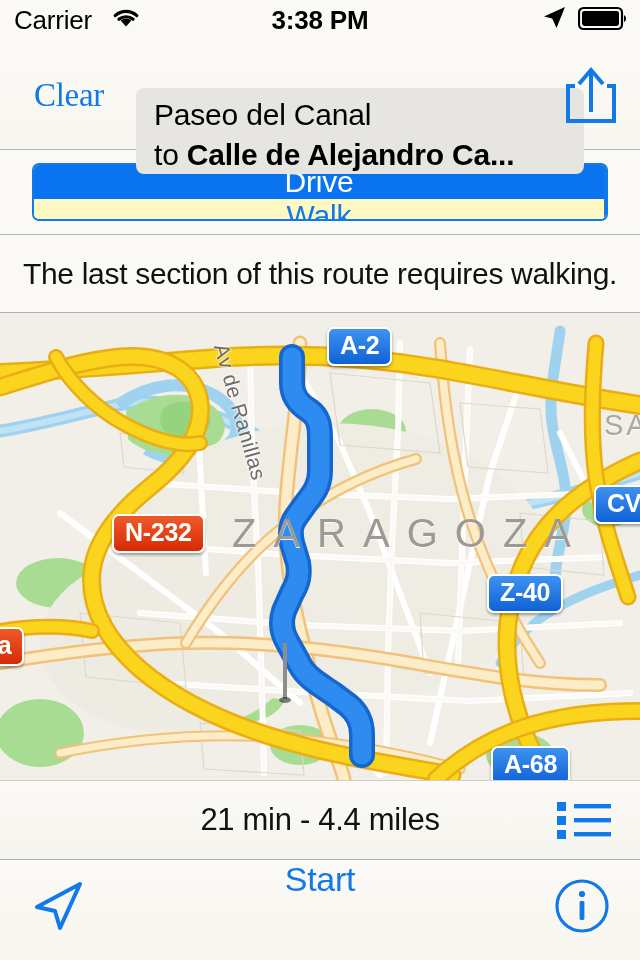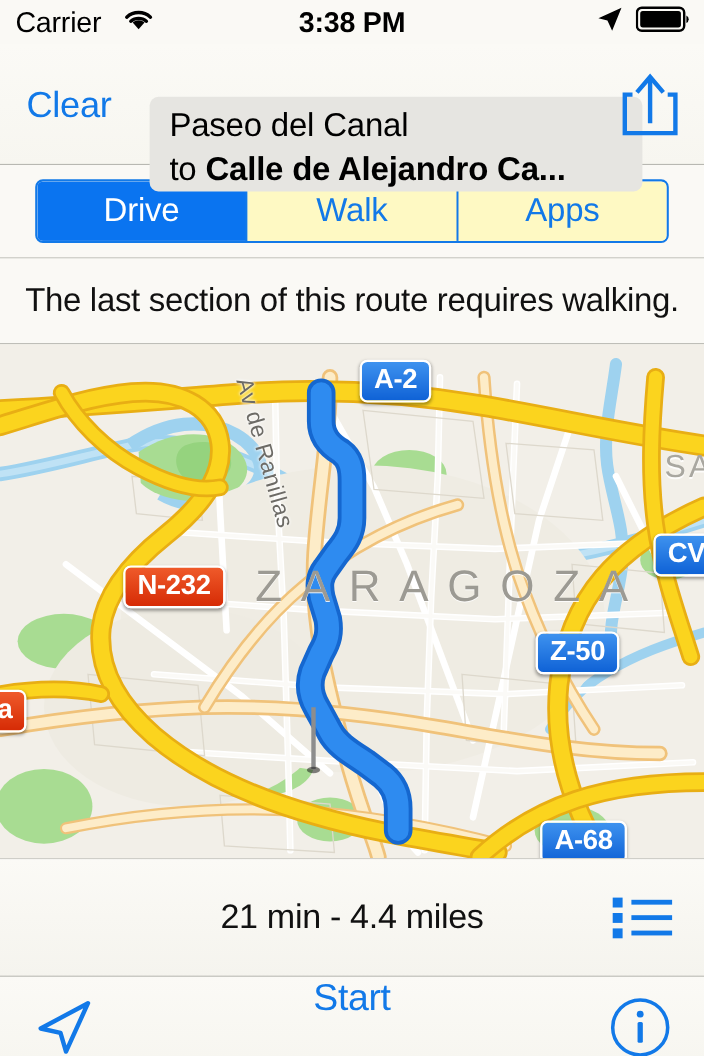--- a/index.html
+++ b/index.html
@@ -24,24 +24,24 @@
   .sb-right { position:absolute; right:12px; display:flex; align-items:center; gap:10px; }
 
   
   .navbar {
     position:relative; width:100%; height:110px;
     background:linear-gradient(180deg,#fbfaf6 0%, #f7f6f0 100%);
     display:flex; align-items:center;
     border-bottom:1px solid #b8b8b2;
   }
   .clear-btn {
-    position:absolute; left:24px; top:50%; transform:translateY(-50%);
+    position:absolute; left:34px; top:50%; transform:translateY(-50%);
     font-size:33px; color:#1279e8; letter-spacing:-0.3px;
     cursor:pointer; background:none; border:none;
-    font-family:Liberation Sans, sans-serif;
+    font-family:Liberation Serif, serif;
   }
   .searchfield {
     position:absolute; left:136px; top:48px;
     width:448px; height:86px;
     background:#e6e5e1;
     border-radius:8px;
     padding:7px 18px 0 18px;
     overflow:hidden;
     cursor:text;
   }
@@ -57,21 +57,21 @@
   .segwrap {
     width:100%; height:85px;
     background:#faf9f5;
     display:flex; align-items:center; justify-content:center;
     border-bottom:1px solid #b8b8b2;
   }
   .segmented {
     width:576px; height:58px;
     border:2px solid #1279e8;
     border-radius:7px;
-    display:flex; overflow:hidden;
+    display:flex; overflow:hidden;flex-direction:column;
   }
   .seg {
     flex:1; display:flex; align-items:center; justify-content:center;
     font-size:30px; color:#1279e8; background:#fef9c3;
     border-right:2px solid #1279e8; cursor:pointer;
     letter-spacing:-0.2px;
   }
   .seg:last-child { border-right:none; }
   .seg.active { background:#0a74f0; color:#fff; }
 
@@ -118,21 +118,21 @@
   .streetlabel {
     position:absolute; font-size:21px; color:#6d6b66;
     letter-spacing:0.5px; white-space:nowrap; pointer-events:none;
     text-shadow:0 0 3px #fff, 0 0 3px #fff;
   }
 
   .pin { position:absolute; width:46px; height:72px; pointer-events:none; }
 
   
   .etabar {
-    position:relative; width:100%; height:108px;
+    position:relative; width:100%; height:80px;
     background:linear-gradient(180deg,#fbfaf6 0%,#f5f4ee 100%);
     display:flex; align-items:center; justify-content:center;
     border-top:1px solid #cfcec8;
     border-bottom:1px solid #b0b0aa;
   }
   .eta-text { font-size:31px; color:#111; letter-spacing:-0.3px; }
   .list-btn { position:absolute; right:28px; top:50%; transform:translateY(-50%); width:56px; height:44px; cursor:pointer; }
 
   
   .toolbar {
@@ -336,21 +336,21 @@
       <ellipse cx="23" cy="63" rx="6" ry="3" fill="#1b1b1b" opacity="0.55"></ellipse>
     </svg>
 
     <div class="citylabel" style="left:232px; top:198px;">ZARAGOZA</div>
     <div class="district" style="left:604px; top:96px;">SA</div>
     <div class="streetlabel" style="left:232px; top:28px; transform:rotate(74deg); transform-origin:left top;">Av de Ranillas</div>
 
     <div class="shield blue" style="left:327px; top:14px;">A-2</div>
     <div class="shield red" style="left:112px; top:201px;">N-232</div>
     <div class="shield blue" style="left:594px; top:172px;">CV-3</div>
-    <div class="shield blue" style="left:487px; top:261px;">Z-50</div>
+    <div class="shield blue" style="left:487px; top:261px;">Z-40</div>
     <div class="shield blue" style="left:491px; top:433px;">A-68</div>
     <div class="shield red" style="left:-22px; top:314px;">la</div>
   </div>
 
   <div class="etabar">
     <span class="eta-text">21 min - 4.4 miles</span>
     <div class="list-btn">
       <svg width="56" height="44" viewBox="0 0 56 44">
         <rect x="1" y="4" width="9" height="9" fill="#1279e8"></rect>
         <rect x="1" y="18" width="9" height="9" fill="#1279e8"></rect>

